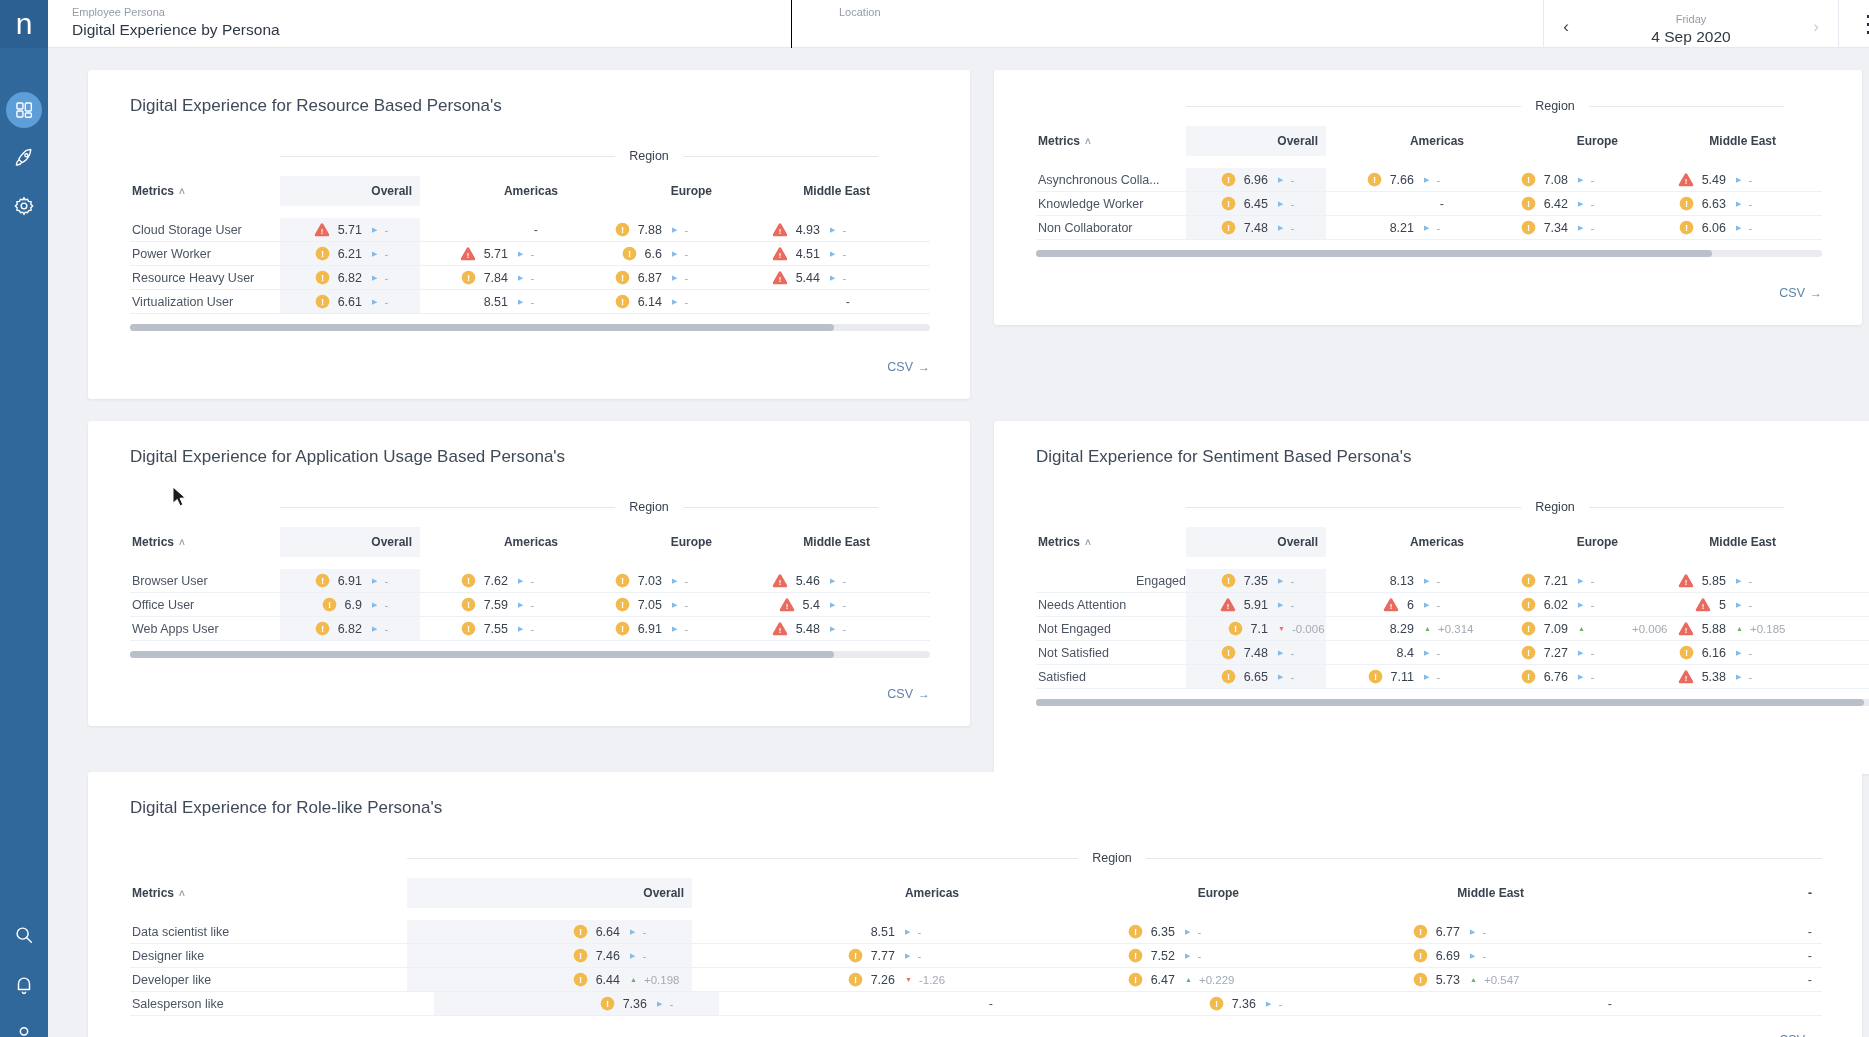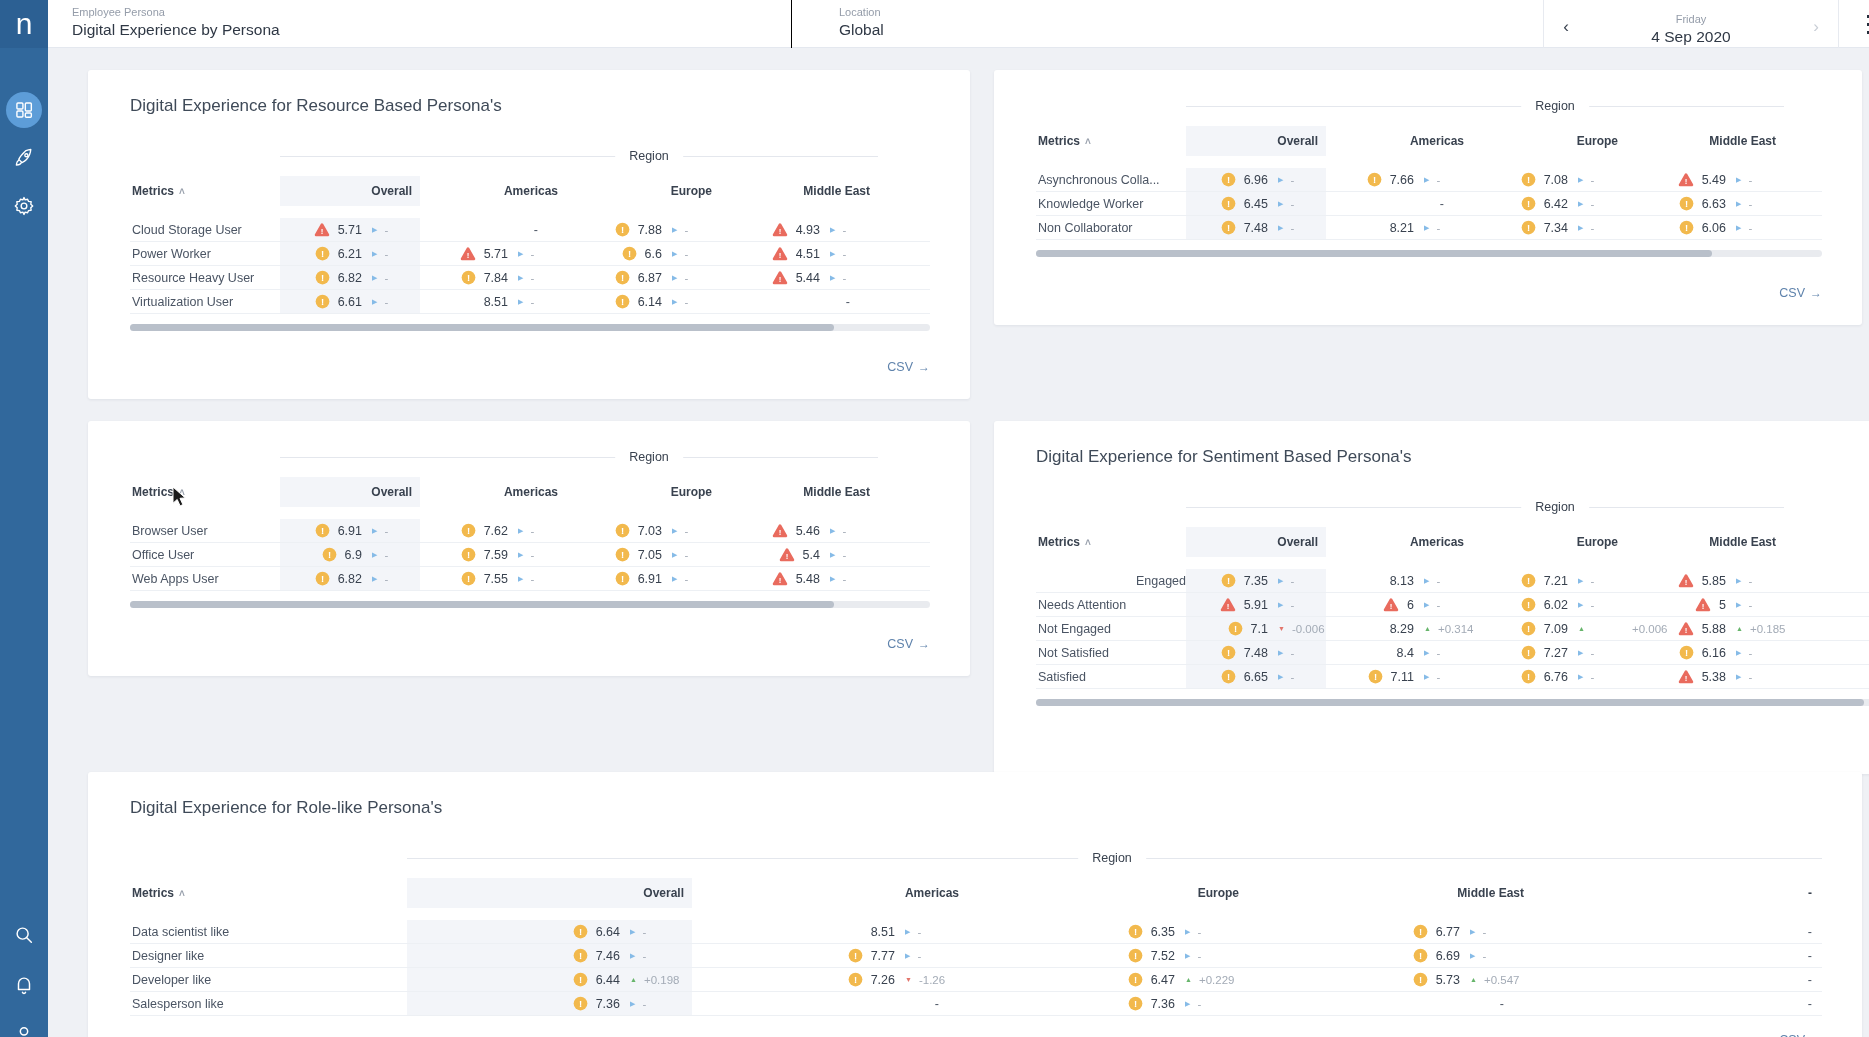--- a/index.html
+++ b/index.html
@@ -129,21 +129,20 @@
   </div>
 </aside>
 
 <header class="topbar">
   <div class="hsec sec-title">
     <div class="hlabel">Employee Persona</div>
     <div class="hvalue">Digital Experience by Persona</div>
   </div>
   <div class="hsec sec-loc">
     <div class="hlabel">Location</div>
-    <div class="hvalue">Global</div>
   </div>
   <div class="hsec sec-date">
     <div class="chev">‹</div>
     <div class="date-block">
       <div class="hlabel">Friday</div>
       <div class="hvalue">4 Sep 2020</div>
     </div>
     <div class="chev disabled">›</div>
   </div>
   <div class="hsec sec-menu">
@@ -526,20 +525,21 @@
             <span class="delta">-</span>
           </span>
         </div>
       </div>
       <div class="scrollbar">
         <div class="scroll-thumb" style="width: 86%;"></div>
       </div>
       <div class="csv-row" style="margin-top: 26px;"><a class="csv-link"><span>CSV</span><span class="csv-arrow">→</span></a></div>
     </section>
     <section class="card" style="left: 88px; top: 421px; width: 882px;">
+      <h2 class="card-title">Digital Experience for Application Usage Based Persona's</h2>
       <div class="region-row" style="width: 748px;">
         <div class="region-line" style="left: 150px;"></div>
         <span class="region-label" style="left: 519px;">Region</span>
       </div>
       <div class="head-row" style="grid-template-columns: 150px 140px 146px 154px 158px;">
         <div class="head-cell head-metrics"><span>Metrics</span><span class="sort-caret">˄</span></div>
         <div class="head-cell col-overall">Overall</div>
         <div class="head-cell">Americas</div>
         <div class="head-cell">Europe</div>
         <div class="head-cell">Middle East</div>
@@ -1164,21 +1164,21 @@
           <span class="val">5.73</span>
           <span class="trend-slot" style="width: 64px;">
             <span class="t-arrow t-up">▲</span>
             <span class="delta">+0.547</span>
           </span>
         </div>
         <div class="cell col-last dash-only">
           <span>-</span>
         </div>
       </div>
-      <div class="t-row" style="grid-template-columns: 277px 285px 275px 280px 285px 290px;">
+      <div class="t-row" style="grid-template-columns: 277px 285px 275px 280px 285px 290px; gap: 27px;">
         <div class="m-name">Salesperson like</div>
         <div class="cell col-overall">
           <span class="badge">
             <svg width="15" height="15" viewBox="0 0 24 24">
               <circle cx="12" cy="12" r="11" fill="#F2B94D"></circle>
               <text x="12" y="17.5" text-anchor="middle" font-size="15" font-weight="bold" fill="#fff">!</text>
             </svg>
           </span>
           <span class="val">7.36</span>
           <span class="trend-slot" style="width: 64px;">

